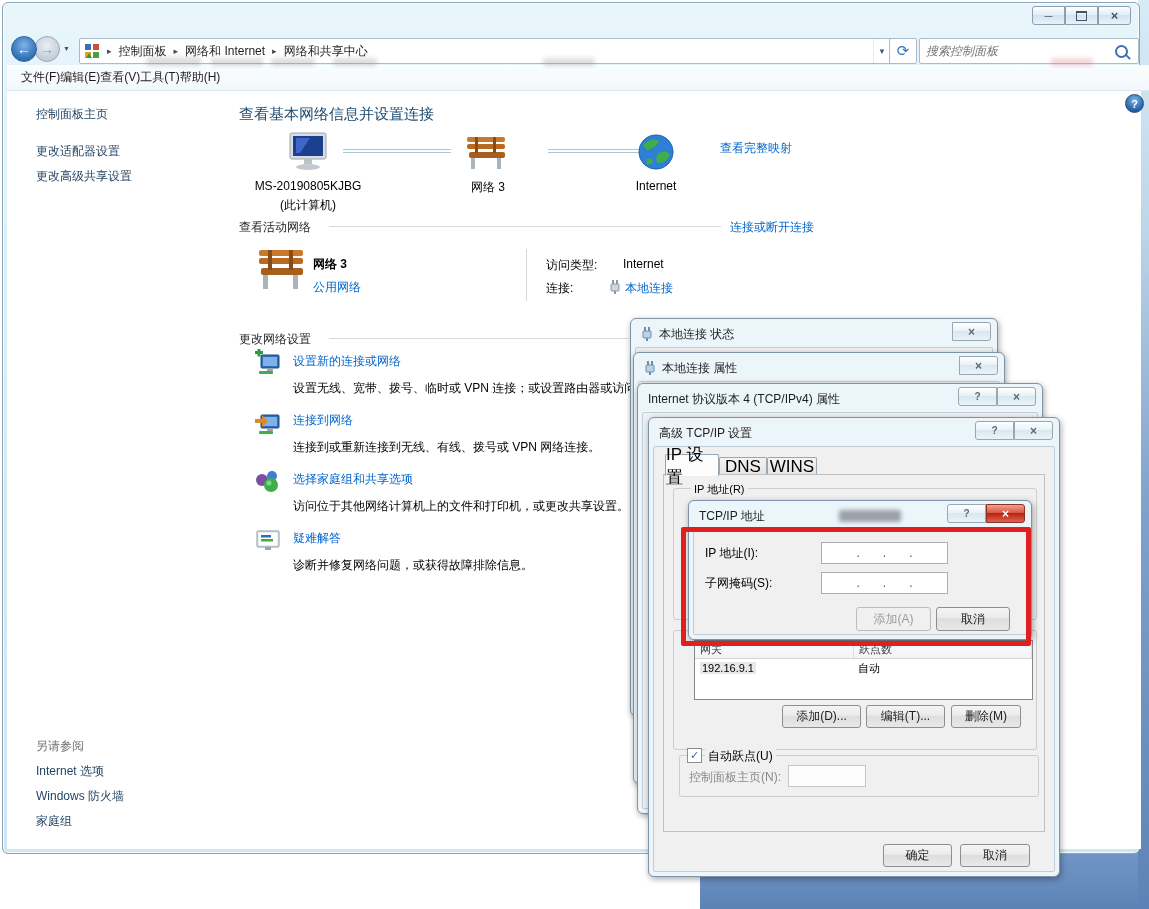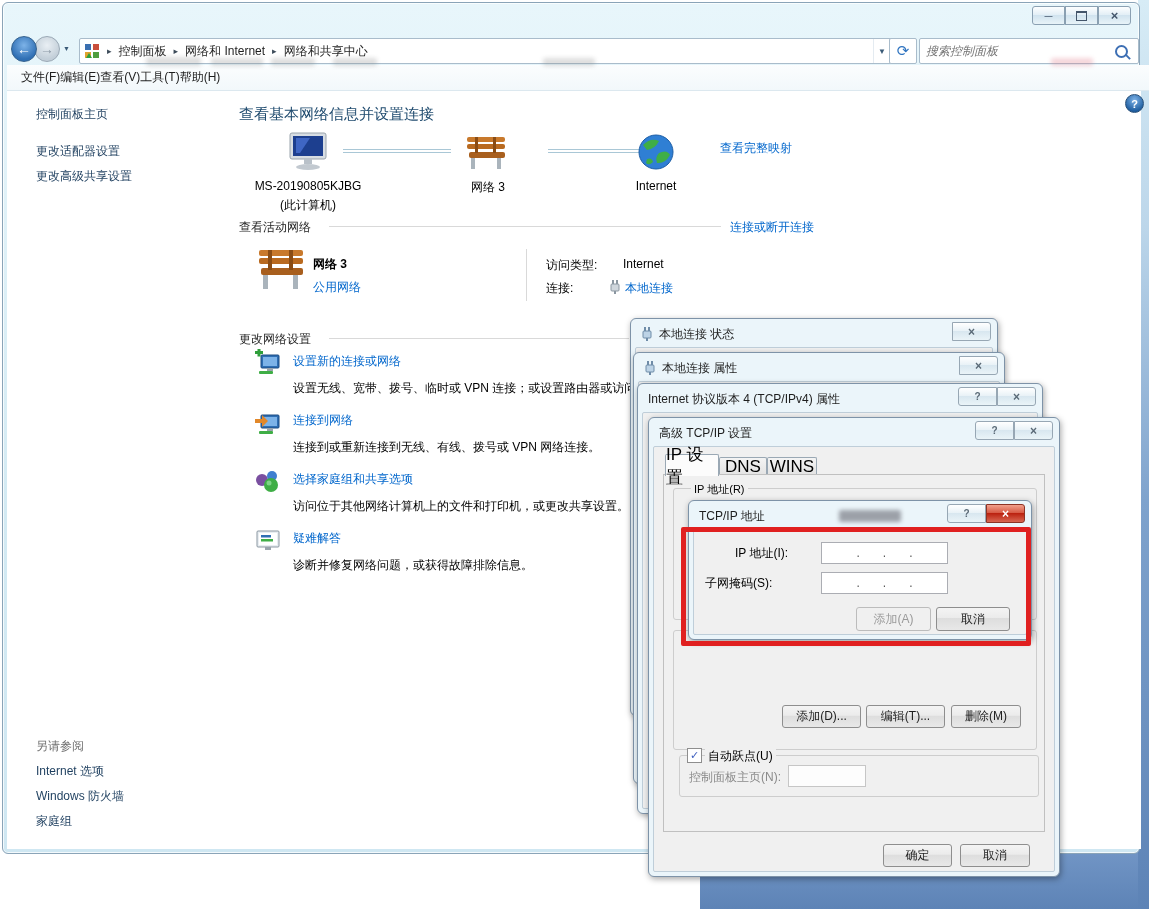--- a/index.html
+++ b/index.html
@@ -362,20 +362,30 @@
     </div>
   <div class="tab" style="left:118px;top:39px;width:48px;height:18px;">
       <span>WINS</span>
     </div>
   <div class="tabpanel" style="left:14px;top:56px;width:380px;height:356px;"></div>
 
   <div class="groupbox" style="left:24px;top:70px;width:362px;height:130px;"></div>
   <div class="grouplabel" style="left:34px;top:64px;">IP 地址(R)</div>
 
   <div class="groupbox" style="left:24px;top:212px;width:362px;height:118px;"></div>
+  <div class="lv" style="left:45px;top:222px;width:337px;height:58px;">
+    <div class="lv-head">
+      <div class="lv-hcell" style="width:148px;">网关</div>
+      <div class="lv-hcell" style="flex:1;">跃点数</div>
+    </div>
+    <div class="lv-row">
+      <div class="lv-cell" style="width:148px;"><span style="background:#e8e8e8;padding:0 2px;">192.16.9.1</span></div>
+      <div class="lv-cell" style="flex:1;">自动</div>
+    </div>
+  </div>
   <div class="btn" style="position:absolute;left:133px;top:287px;width:77px;height:21px;">
       <span>添加(D)...</span>
     </div>
   <div class="btn" style="position:absolute;left:217px;top:287px;width:77px;height:21px;">
       <span>编辑(T)...</span>
     </div>
   <div class="btn" style="position:absolute;left:302px;top:287px;width:68px;height:21px;">
       <span>删除(M)</span>
     </div>
 
@@ -401,21 +411,21 @@
   <div class="tbtn-group">
     <div class="tbtn first">
         <span>?</span>
       </div>
     <div class="tbtn last red">
         <span style="font-size:12px;">×</span>
       </div>
   </div>
   <div class="dlg-body"></div>
 
-  <div class="abs" style="left:16px;top:44px;margin-left:30px;">IP 地址(I):</div>
+  <div class="abs" style="left:16px;top:44px;">IP 地址(I):</div>
   <div class="ipfield" style="left:132px;top:41px;width:125px;">
     <span></span>
       <span>.</span>
     <span>.</span>
     <span>.</span>
       <span></span>
   </div>
 
   <div class="abs" style="left:16px;top:74px;">子网掩码(S):</div>
   <div class="ipfield" style="left:132px;top:71px;width:125px;">

